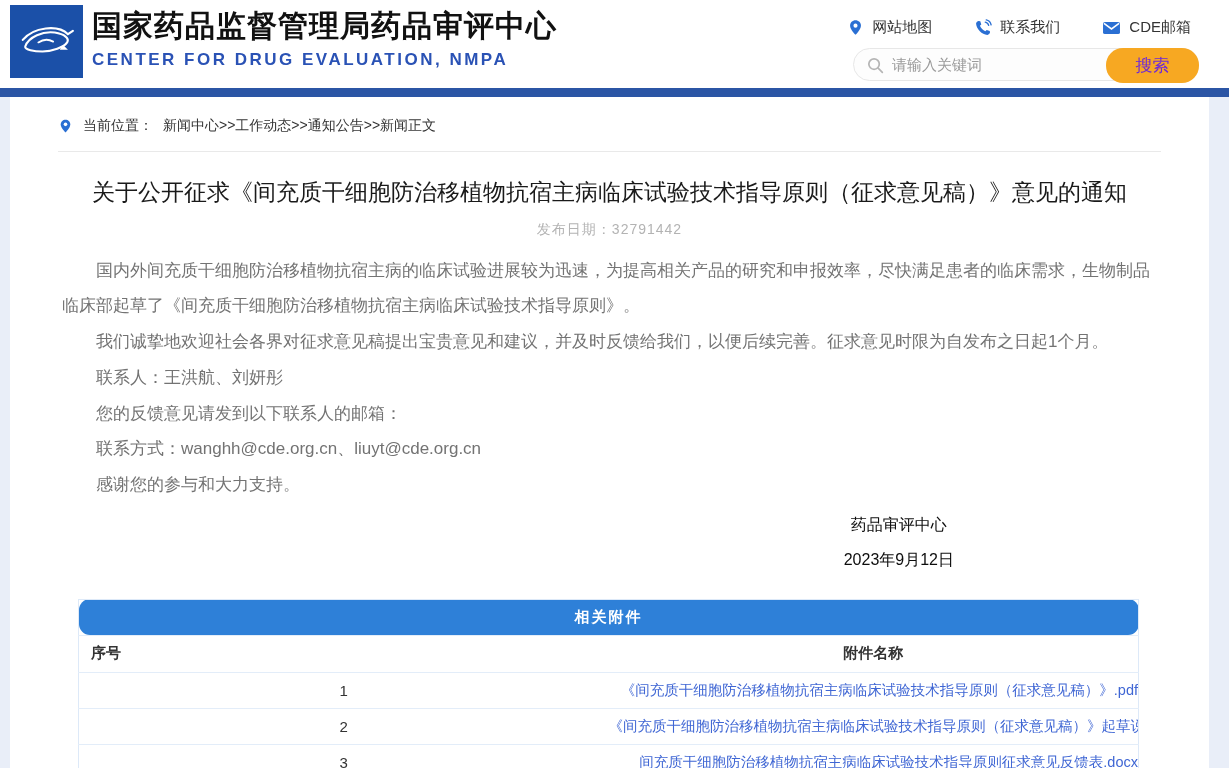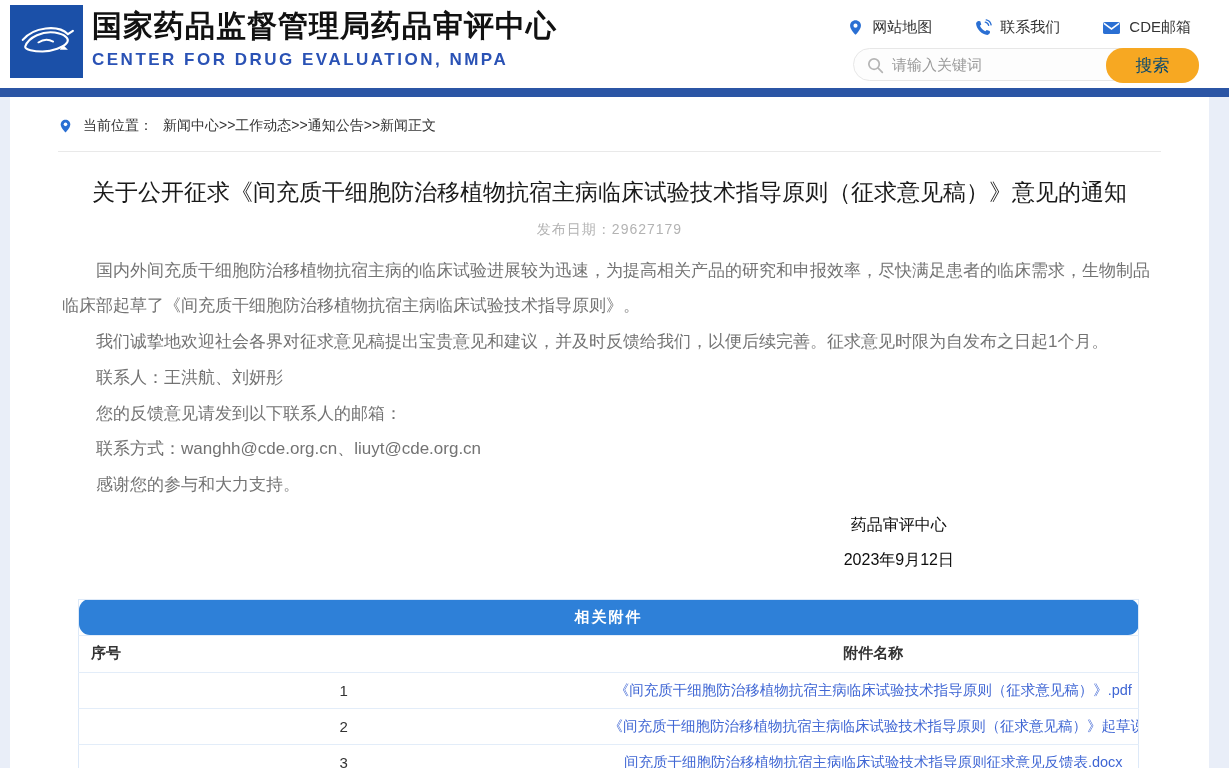--- a/index.html
+++ b/index.html
@@ -42,21 +42,21 @@
   }
   .search-wrap .mag { position: absolute; left: 12px; top: 7px; }
   .search-input {
     position: absolute; left: 38px; top: 1px; width: 210px; height: 29px;
     border: none; outline: none; background: transparent; font-size: 15px; color: #333;
     font-family: "Liberation Sans", "DejaVu Sans", sans-serif;
   }
   .search-input::placeholder { color: #9a9a9a; }
   .search-btn {
     position: absolute; right: -1px; top: -1px; width: 93px; height: 35px;
-    background: #f7a822; color: #0c4a6e; border: none; border-radius: 17px;
+    background: #f7a822; color: #6d28d9; border: none; border-radius: 17px;
     font-size: 17px; cursor: pointer; font-family: "Liberation Sans", "DejaVu Sans", sans-serif;
   }
 
   
   .navbar { width: 1229px; height: 9px; background: #2b55a5; }
 
   
   .content {
     position: absolute; left: 10px; top: 97px; width: 1199px;
     min-height: 671px; background: #ffffff; padding-bottom: 16px;
@@ -91,21 +91,21 @@
   }
   .attach-table th.col-index {
     width: 56px; text-align: left; padding-left: 12px; font-weight: 700; color: #333;
     height: 37px; border-bottom: 1px solid #e3edf9;
   }
   .attach-table th.col-name {
     text-align: center; font-weight: 700; color: #333; border-bottom: 1px solid #e3edf9;
   }
   .attach-table td { height: 36px; border-bottom: 1px solid #e3edf9; }
   .attach-table td.cell-index { text-align: center; color: #333; }
-  .attach-table td.cell-name { text-align: center; white-space: nowrap; overflow: hidden; }
+  .attach-table td.cell-name { text-align: right; white-space: nowrap; overflow: hidden; }
   .attach-link { color: #3f66d4; text-decoration: none; font-size: 14.5px; cursor: pointer; }
 </style>
 </head>
 <body>
 
 <div class="header">
   <div class="logo">
     <svg width="60" height="60" viewBox="0 0 73 73">
       <path d="M10 42 C14 30 32 23 46 25 C58 27 64 32 61 37 C57 43 43 48 31 48 C21 48 9 46 10 42 Z" fill="none" stroke="#ffffff" stroke-width="2.6"></path>
       <path d="M7 34 C20 18 50 15 62 27 L68 23" fill="none" stroke="#ffffff" stroke-width="2.6" stroke-linecap="round"></path>
@@ -158,21 +158,21 @@
     <svg width="15" height="18" viewBox="0 0 20 20">
       <path d="M10 1.5 C6.4 1.5 3.6 4.3 3.6 7.9 c0 4.7 6.4 10.6 6.4 10.6 s6.4-5.9 6.4-10.6 C16.4 4.3 13.6 1.5 10 1.5 z" fill="#2a6fd3"></path>
       <circle cx="10" cy="7.8" r="2.4" fill="#ffffff"></circle>
     </svg>
     <span>当前位置：</span>
       <span>新闻中心&gt;&gt;工作动态&gt;&gt;通知公告&gt;&gt;新闻正文</span>
   </div>
   <div class="breadcrumb-divider"></div>
 
   <h1 class="article-title">关于公开征求《间充质干细胞防治移植物抗宿主病临床试验技术指导原则（征求意见稿）》意见的通知</h1>
-  <div class="publish-date">发布日期：29627179</div>
+  <div class="publish-date">发布日期：32791442</div>
 
   <div class="article-body">
     <p>国内外间充质干细胞防治移植物抗宿主病的临床试验进展较为迅速，为提高相关产品的研究和申报效率，尽快满足患者的临床需求，生物制品临床部起草了《间充质干细胞防治移植物抗宿主病临床试验技术指导原则》。</p>
     <p>我们诚挚地欢迎社会各界对征求意见稿提出宝贵意见和建议，并及时反馈给我们，以便后续完善。征求意见时限为自发布之日起1个月。</p>
     <p>联系人：王洪航、刘妍彤</p>
     <p>您的反馈意见请发到以下联系人的邮箱：</p>
     <p>联系方式：wanghh@cde.org.cn、liuyt@cde.org.cn</p>
     <p>感谢您的参与和大力支持。</p>
   </div>
 

